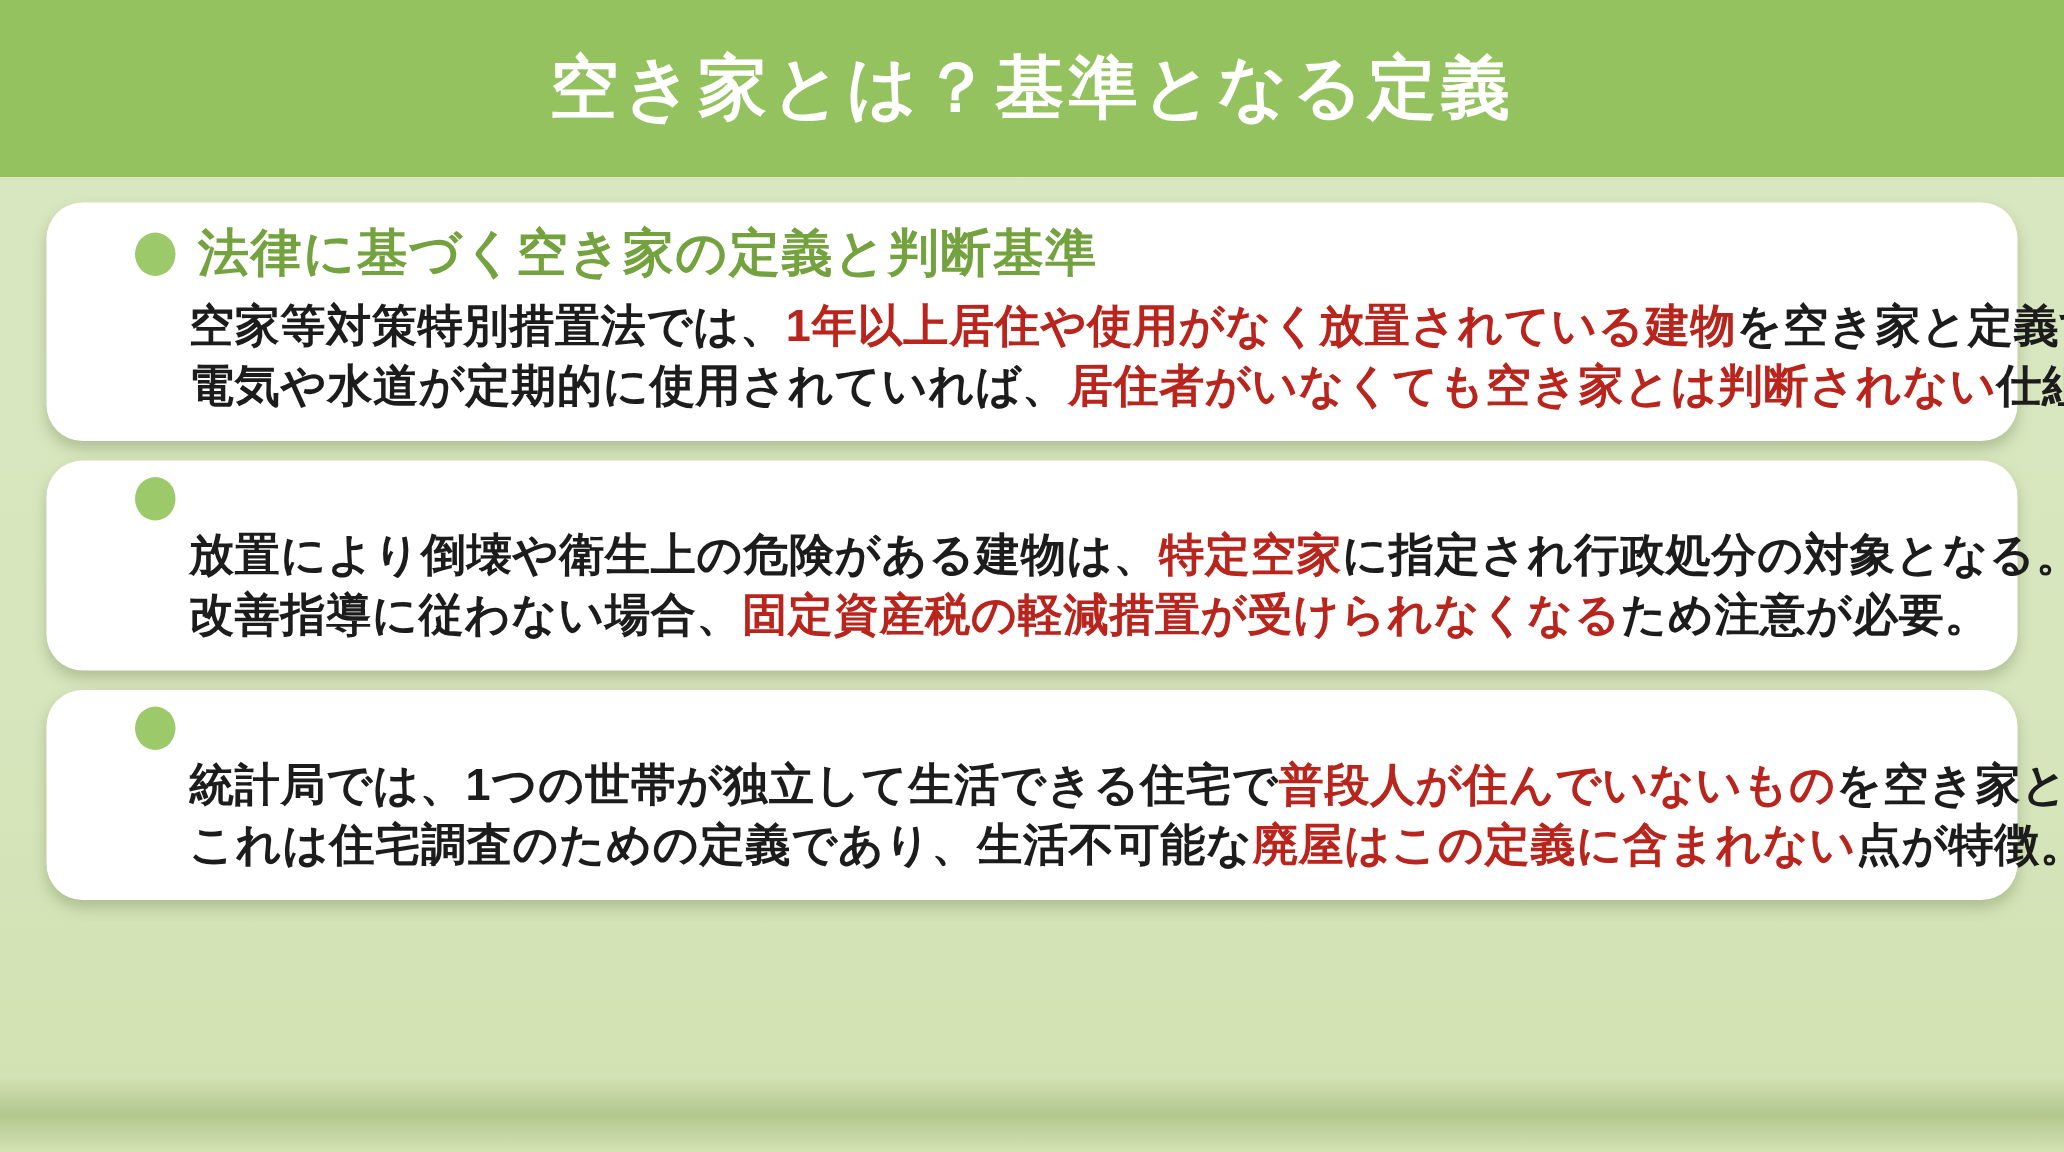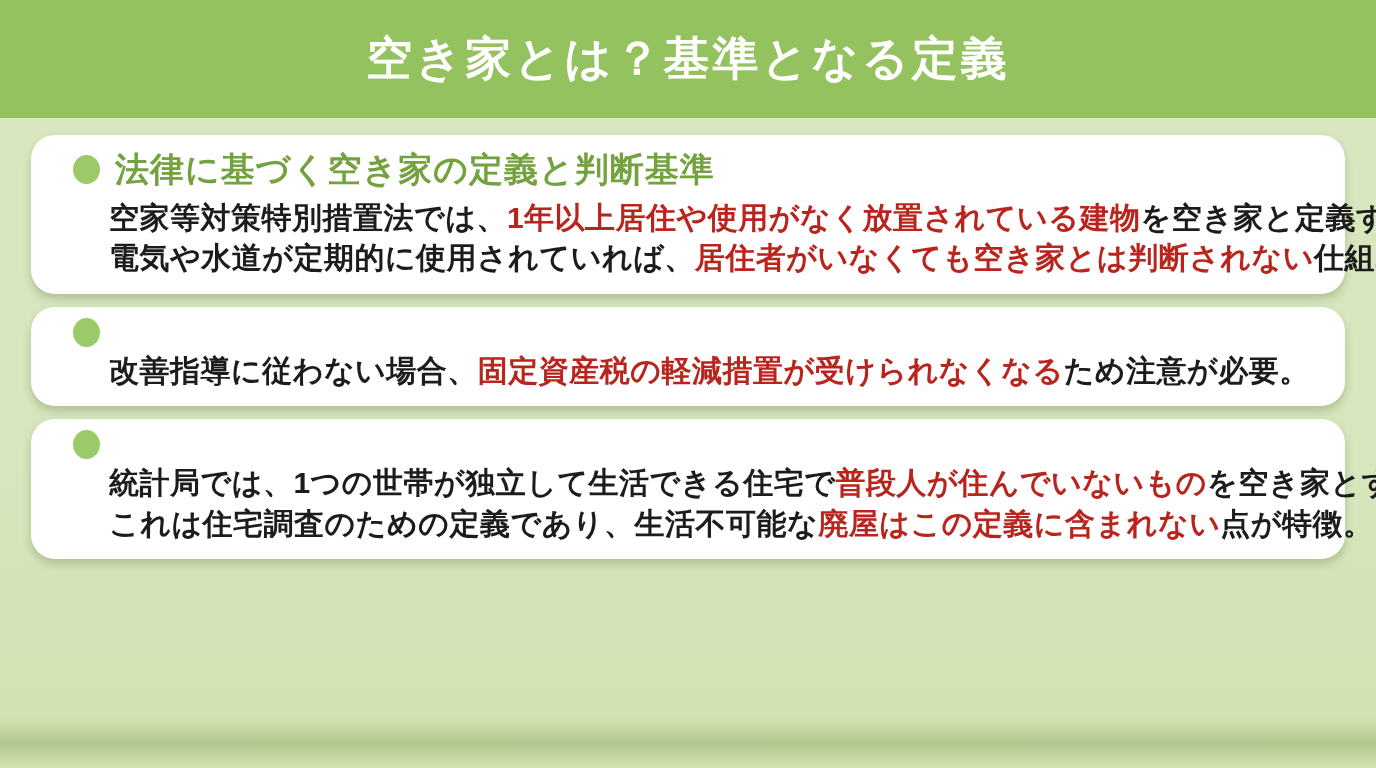--- a/index.html
+++ b/index.html
@@ -38,21 +38,21 @@
     letter-spacing:3px;
     text-align:right;
   }
   .content{
     padding:17px 31px 0 31px;
   }
   .card{
     background:var(--card-bg);
     border-radius:24px;
     box-shadow:0 5px 9px rgba(85,105,55,0.30);
-    padding:11px 36px 15px 42px;
+    padding:11px 36px 15px 59px;
     margin-bottom:13px;
   }
   .heading-row{
     display:flex;
     align-items:center;
     gap:15px;
     margin-bottom:4px;
   }
   .bullet{
     width:27px;
@@ -99,20 +99,21 @@
         <p class="line"><span class="seg">空家等対策特別措置法では、</span><span class="seg red">1年以上居住や使用がなく放置されている建物</span><span class="seg">を空き家と定義する。</span></p>
         <p class="line"><span class="seg">電気や水道が定期的に使用されていれば、</span><span class="seg red">居住者がいなくても空き家とは判断されない</span><span class="seg">仕組み。</span></p>
       </div>
   </div>
 
   <div class="card">
     <div class="heading-row">
       <span class="bullet"></span>
     </div>
     <div class="card-body">
+        <p class="line"><span class="seg">放置により倒壊や衛生上の危険がある建物は、</span><span class="seg red">特定空家</span><span class="seg">に指定され行政処分の対象となる。</span></p>
         <p class="line"><span class="seg">改善指導に従わない場合、</span><span class="seg red">固定資産税の軽減措置が受けられなくなる</span><span class="seg">ため注意が必要。</span></p>
       </div>
   </div>
 
   <div class="card">
     <div class="heading-row">
       <span class="bullet"></span>
     </div>
     <div class="card-body">
         <p class="line"><span class="seg">統計局では、1つの世帯が独立して生活できる住宅で</span><span class="seg red">普段人が住んでいないもの</span><span class="seg">を空き家とする。</span></p>

